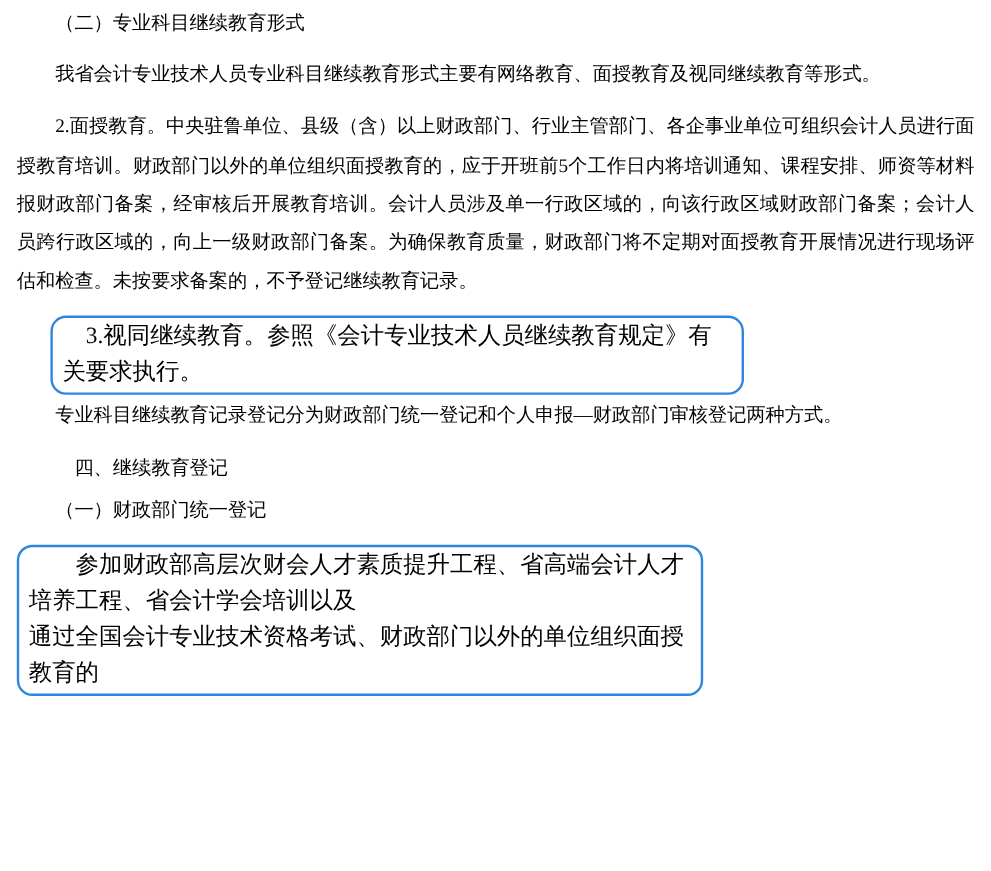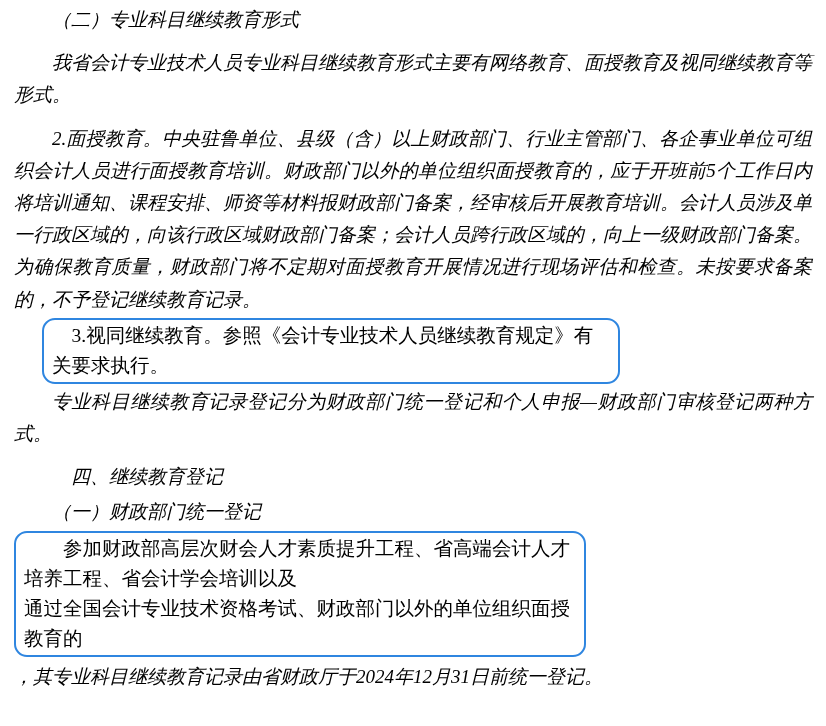--- a/index.html
+++ b/index.html
@@ -15,42 +15,41 @@
     overflow: hidden;
   }
   .page {
     position: relative;
     width: 826px;
     height: 726px;
     box-sizing: border-box;
     padding: 4px 14px 0 14px;
   }
   .para {
-    font-size: 19px;
+    font-size: 16px;
     line-height: 32.2px;
     text-align: justify;
     text-justify: inter-ideograph;
     margin: 0;
     letter-spacing: 0px;
     white-space: pre-wrap;
-    font-style: italic;
   }
   .indent2 {
     text-indent: 2em;
   }
   .para + .para {
     margin-top: 11px;
   }
   .highlight-box {
     position: relative;
     display: block;
     border: 2px solid #2f86e0;
     border-radius: 13px;
     padding: 1px 6px 1px 8px;
-    margin: 2px 0 2px 0;
+    margin: 12px 0 2px 0;
     box-sizing: border-box;
   }
   .hl-row {
     font-size: 19.5px;
     line-height: 30px;
     margin: 0;
     white-space: pre-wrap;
   }
   .hl-indent {
     text-indent: 1em;
@@ -93,15 +92,14 @@
 
   <div class="box-wrap-2">
     <div class="highlight-box" style="border-color: rgb(47, 134, 224);">
       <p class="hl-row" style="text-indent:2em;">参加财政部高层次财会人才素质提升工程、省高端会计人才培养工程、省会计学会培训以及</p>
       <p class="hl-row">通过全国会计专业技术资格考试、财政部门以外的单位组织面授教育的</p>
     </div>
   </div>
 
   <p class="para" style="margin-top:-30px; margin-left:700px; width:0; white-space:nowrap; position:relative; z-index:-1; visibility:hidden;">，其专业科目继续教育记录由省财政厅于2024年12月31日前统一登记。</p>
 
-  <p class="para" style="margin-top:0;"><span>，其专业科目继续教育记录由省财政厅于2024年12月31日前统一登记。</span></p>
 
 </div>
 
 </body></html>

